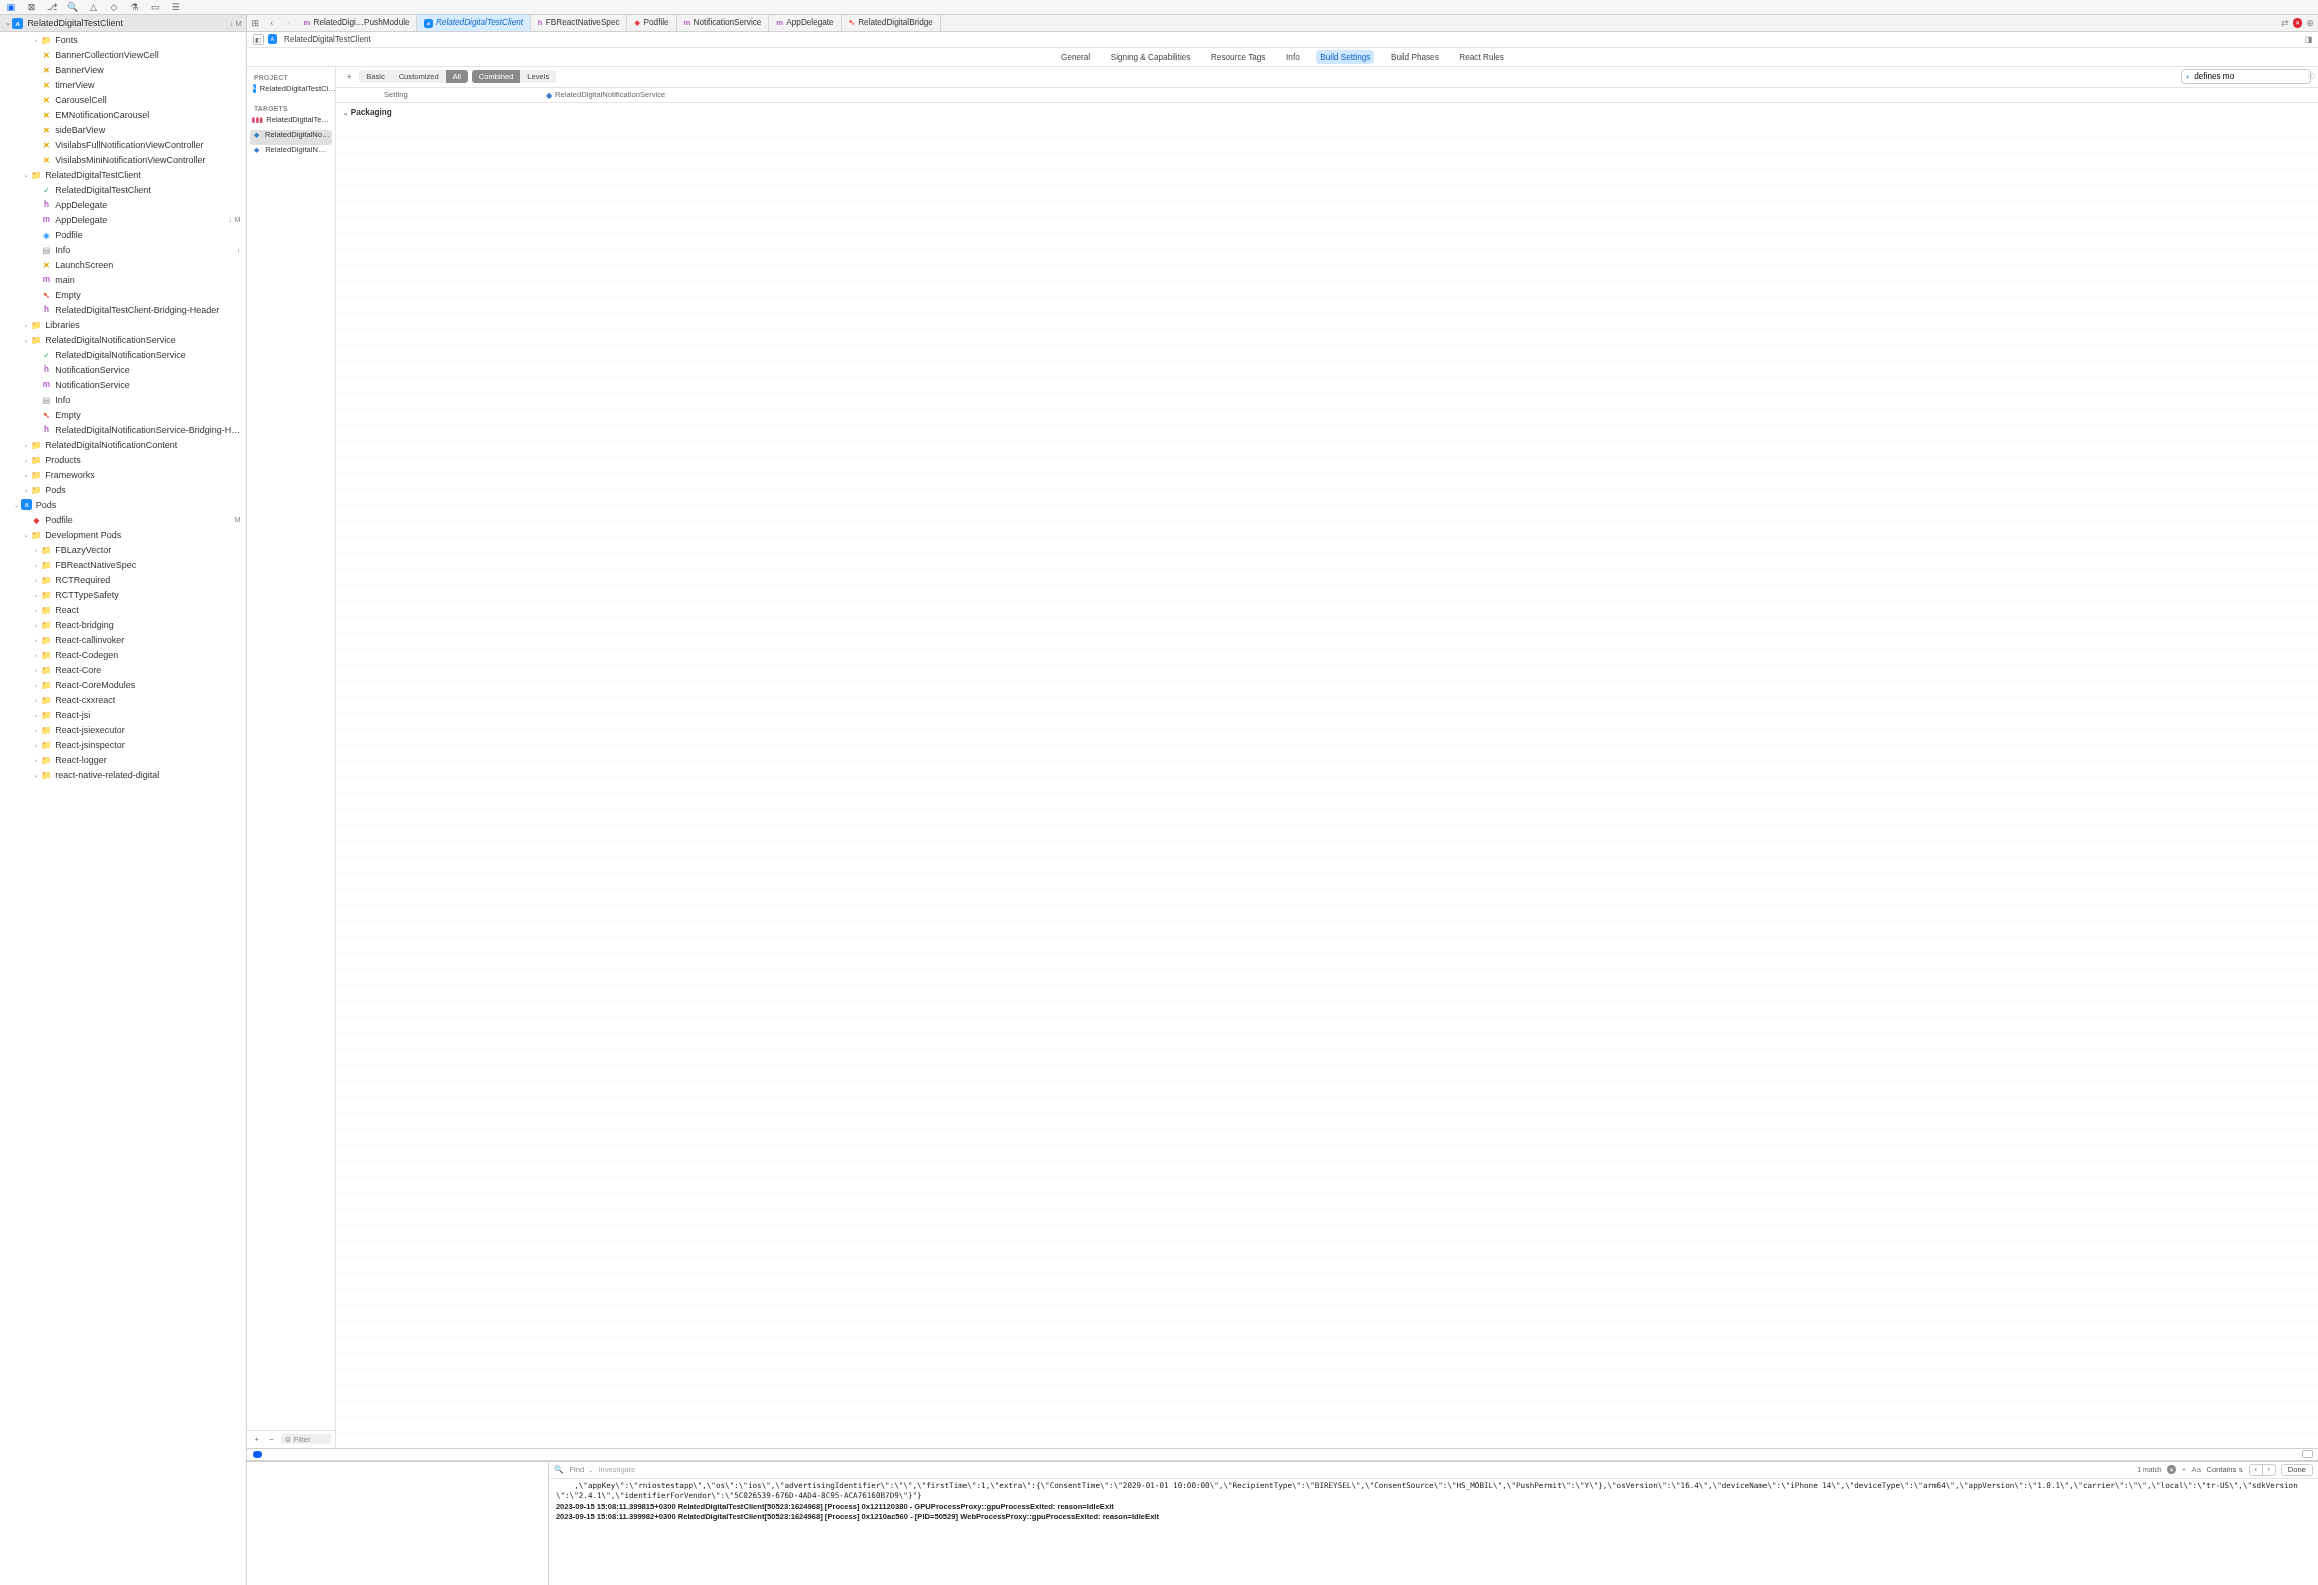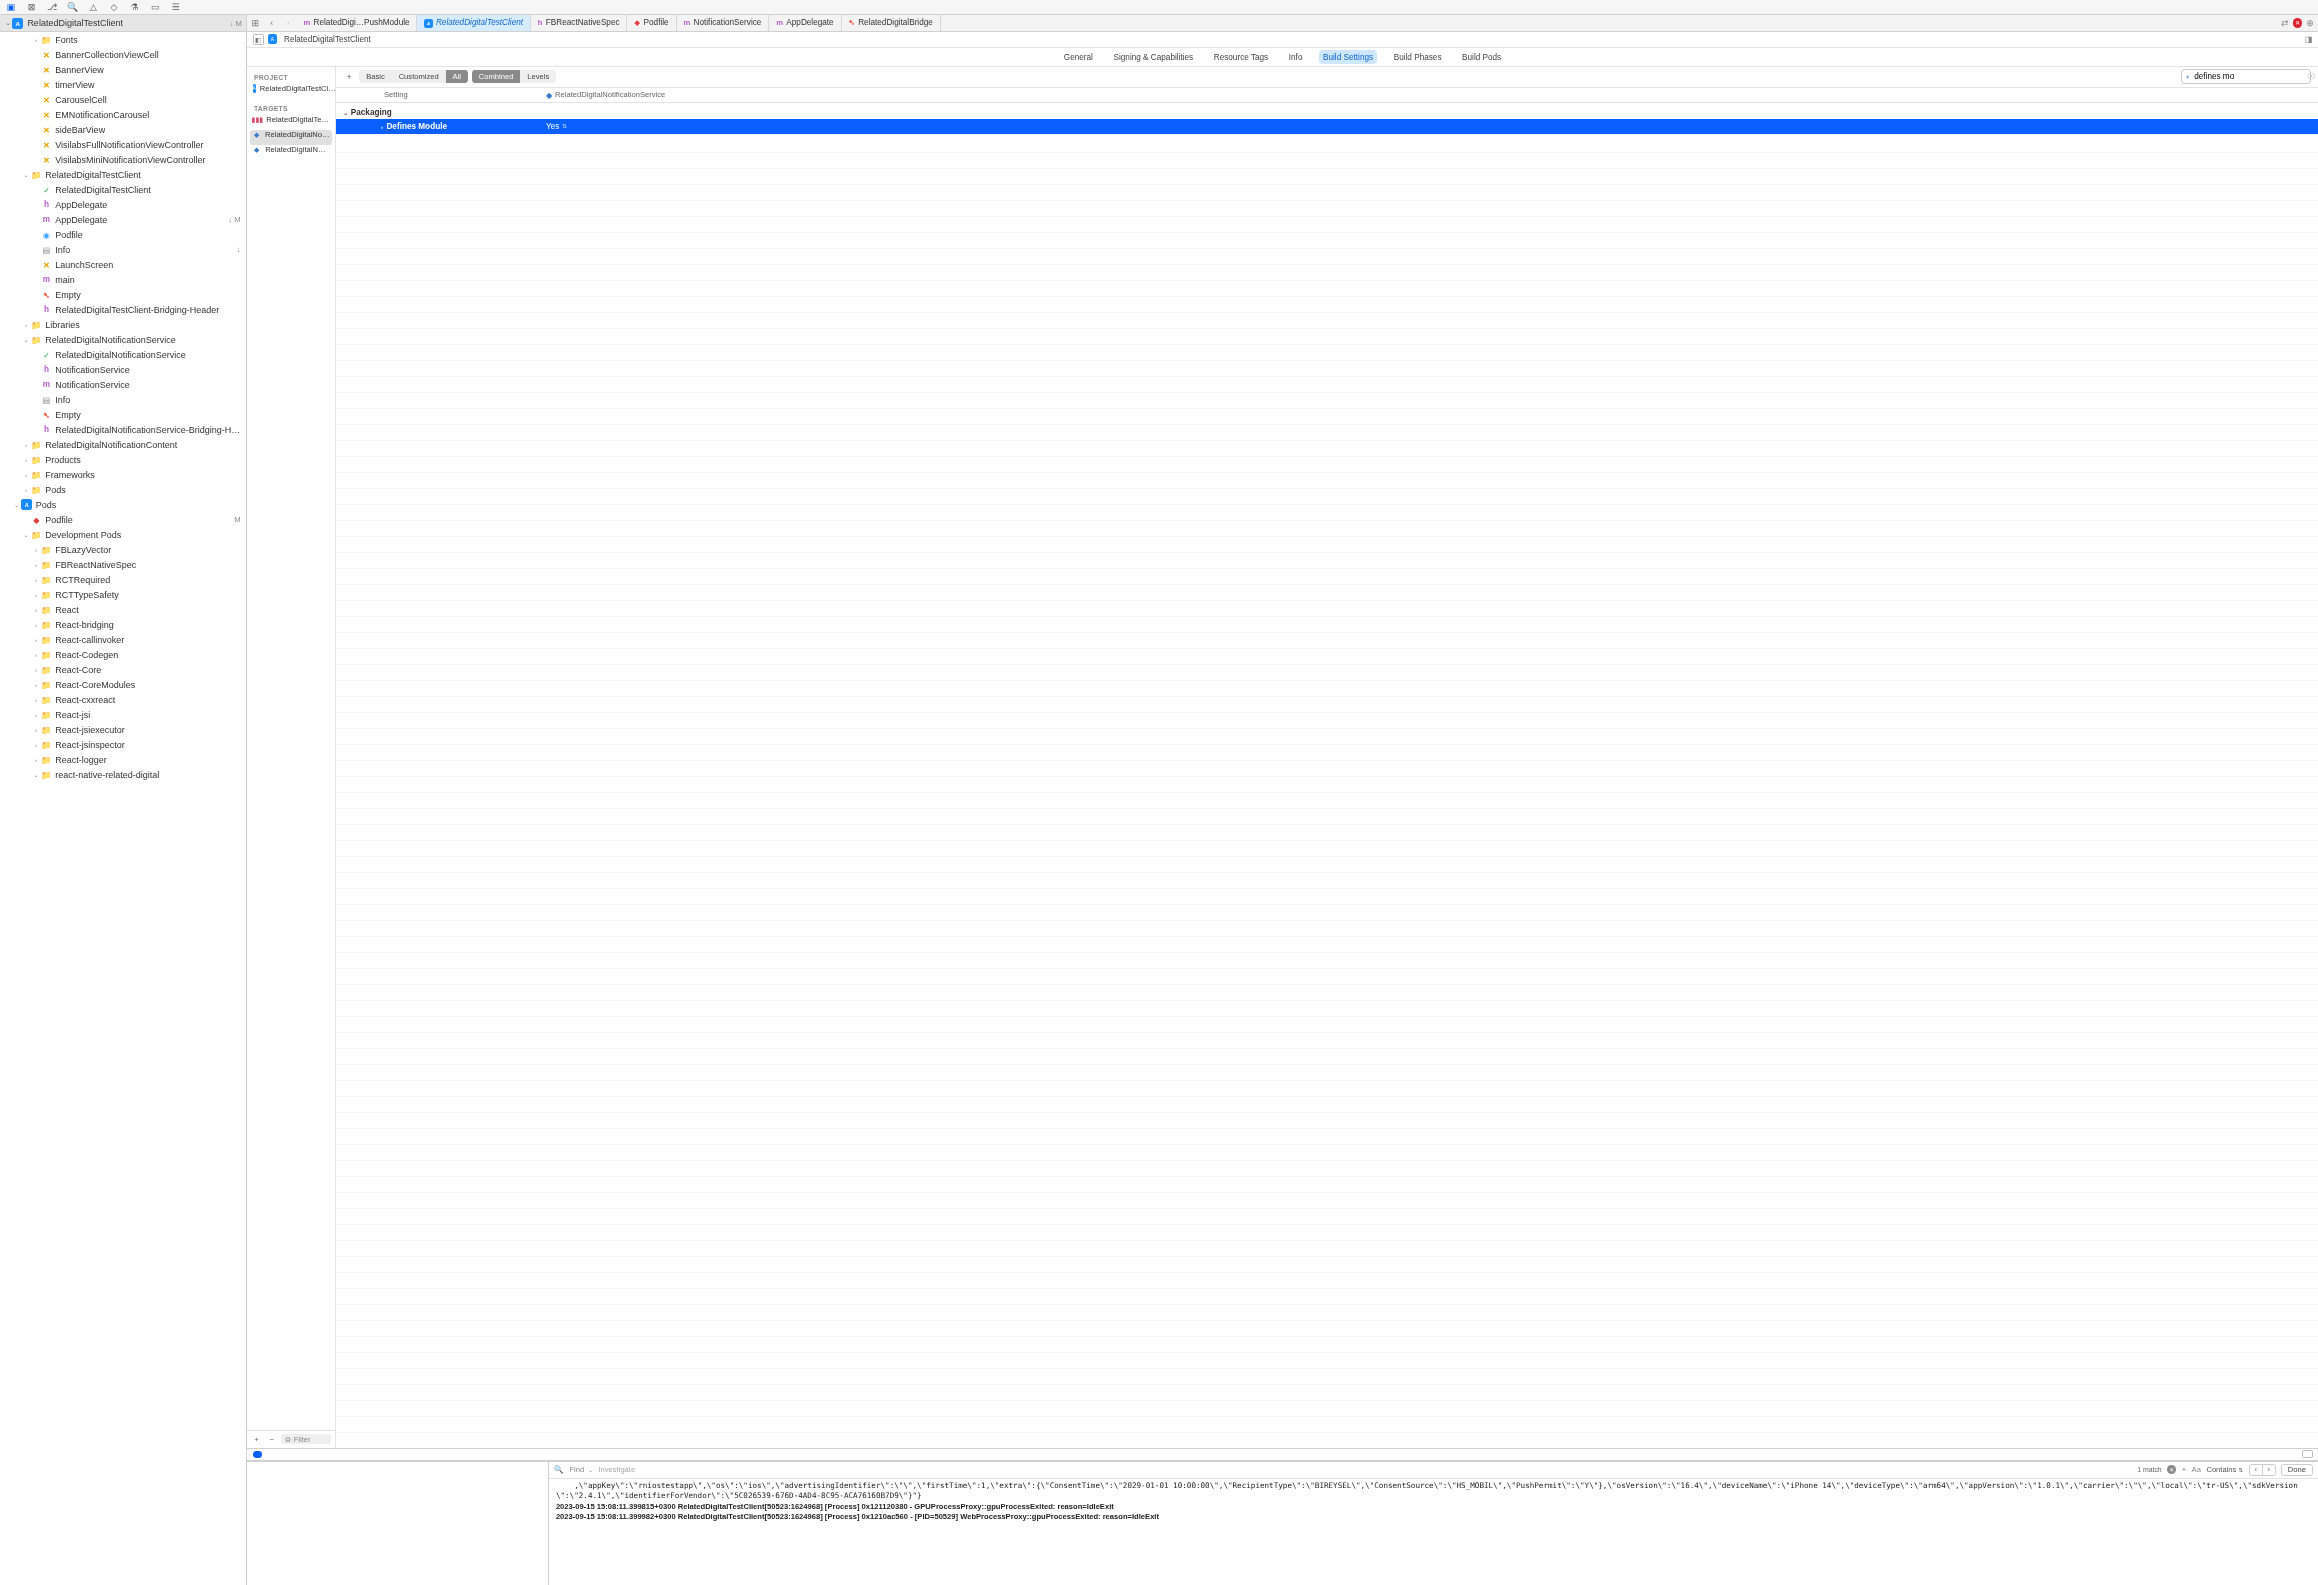--- a/index.html
+++ b/index.html
@@ -485,21 +485,21 @@
       <span class="close-panel">◨</span>
     </div>
 
     <div class="config-tabs" id="config-tabs">
         <span class="ct">General</span>
         <span class="ct">Signing &amp; Capabilities</span>
         <span class="ct">Resource Tags</span>
         <span class="ct">Info</span>
         <span class="ct active">Build Settings</span>
         <span class="ct">Build Phases</span>
-        <span class="ct">Build Pods</span>
+        <span class="ct">React Rules</span>
       </div>
 
     <div class="editor-body">
 
       <div class="target-panel">
         <div class="section-label">PROJECT</div>
         <div class="target-row">
           <span class="t-icon app">A</span>
           <span>RelatedDigitalTestCl…</span>
         </div>
@@ -555,30 +555,20 @@
             <span class="sh-icon">◆</span>
             <span>RelatedDigitalNotificationService</span>
           </div>
         </div>
 
         <div class="settings-section">
           <div class="section-header">
             <span class="disc">⌄</span>
             <span>Packaging</span>
           </div>
-          <div class="setting-row">
-            <div class="sr-name">
-              <span class="disc">›</span>
-              <span>Defines Module</span>
-            </div>
-            <div class="sr-value">
-              <span>Yes</span>
-              <span class="vchevron">⇅</span>
-            </div>
-          </div>
         </div>
 
         <div class="ghost-rows"></div>
       </div>
     </div>
 
     <div class="bottom-strip">
       <span class="blue-dot"></span>
       <span class="panel-toggle-r"></span>
     </div>

